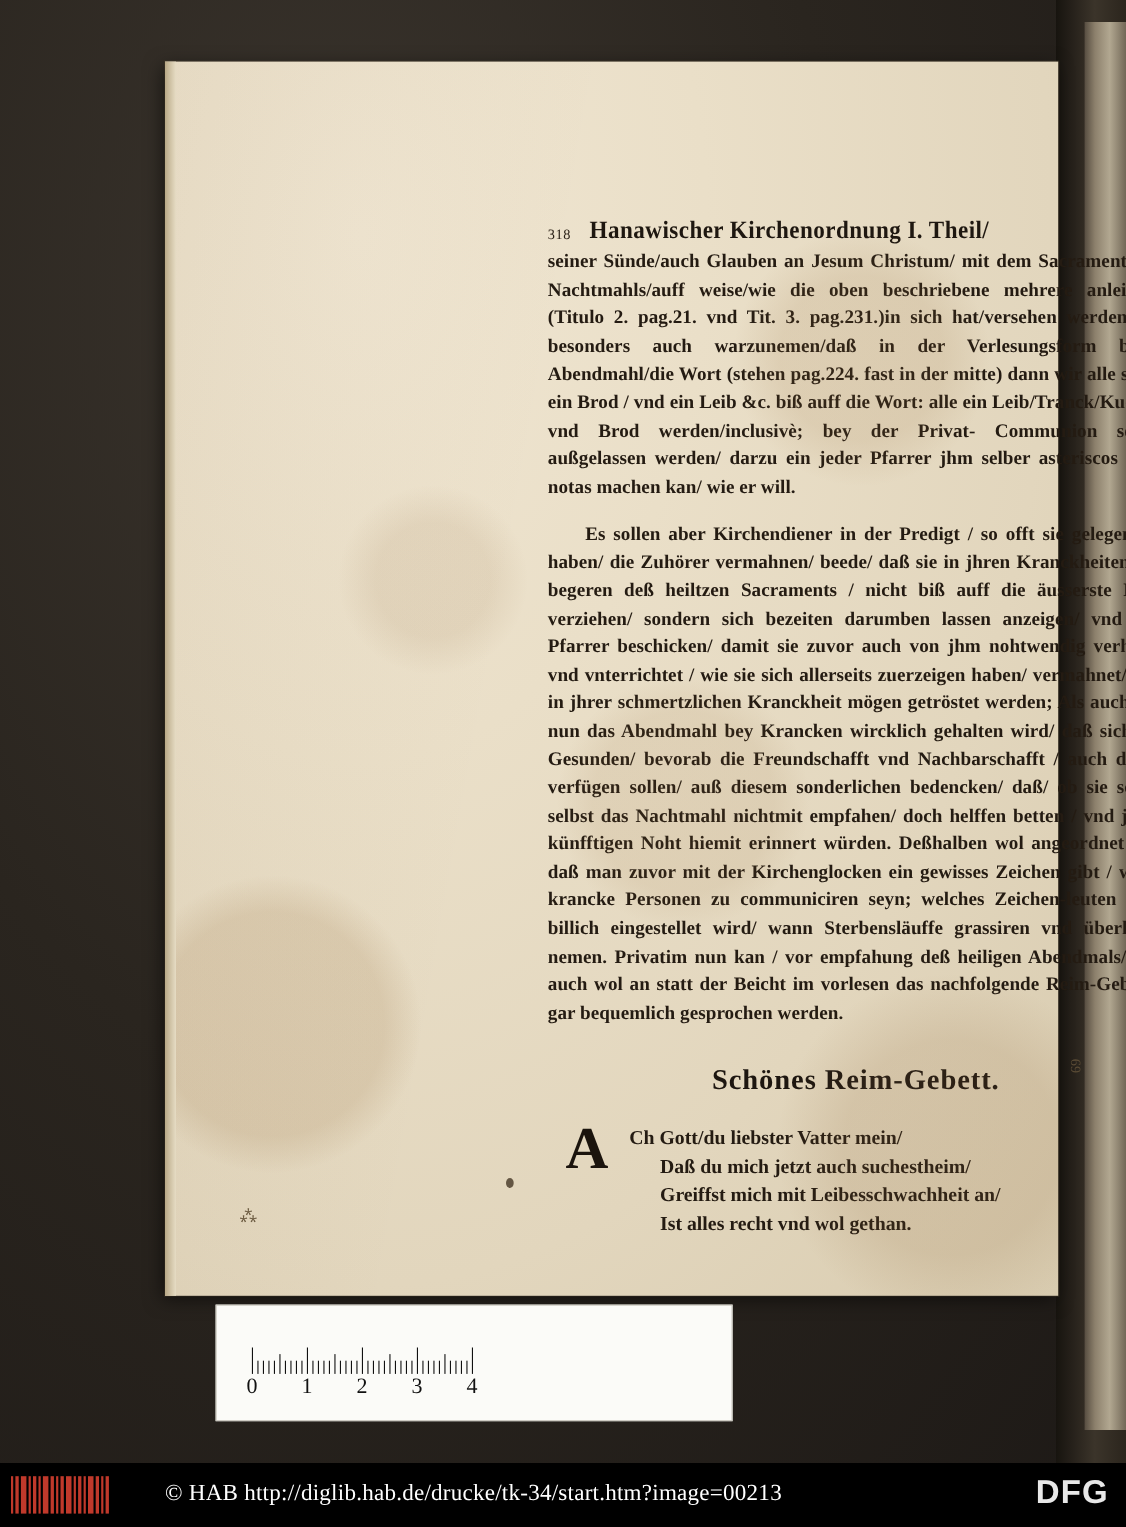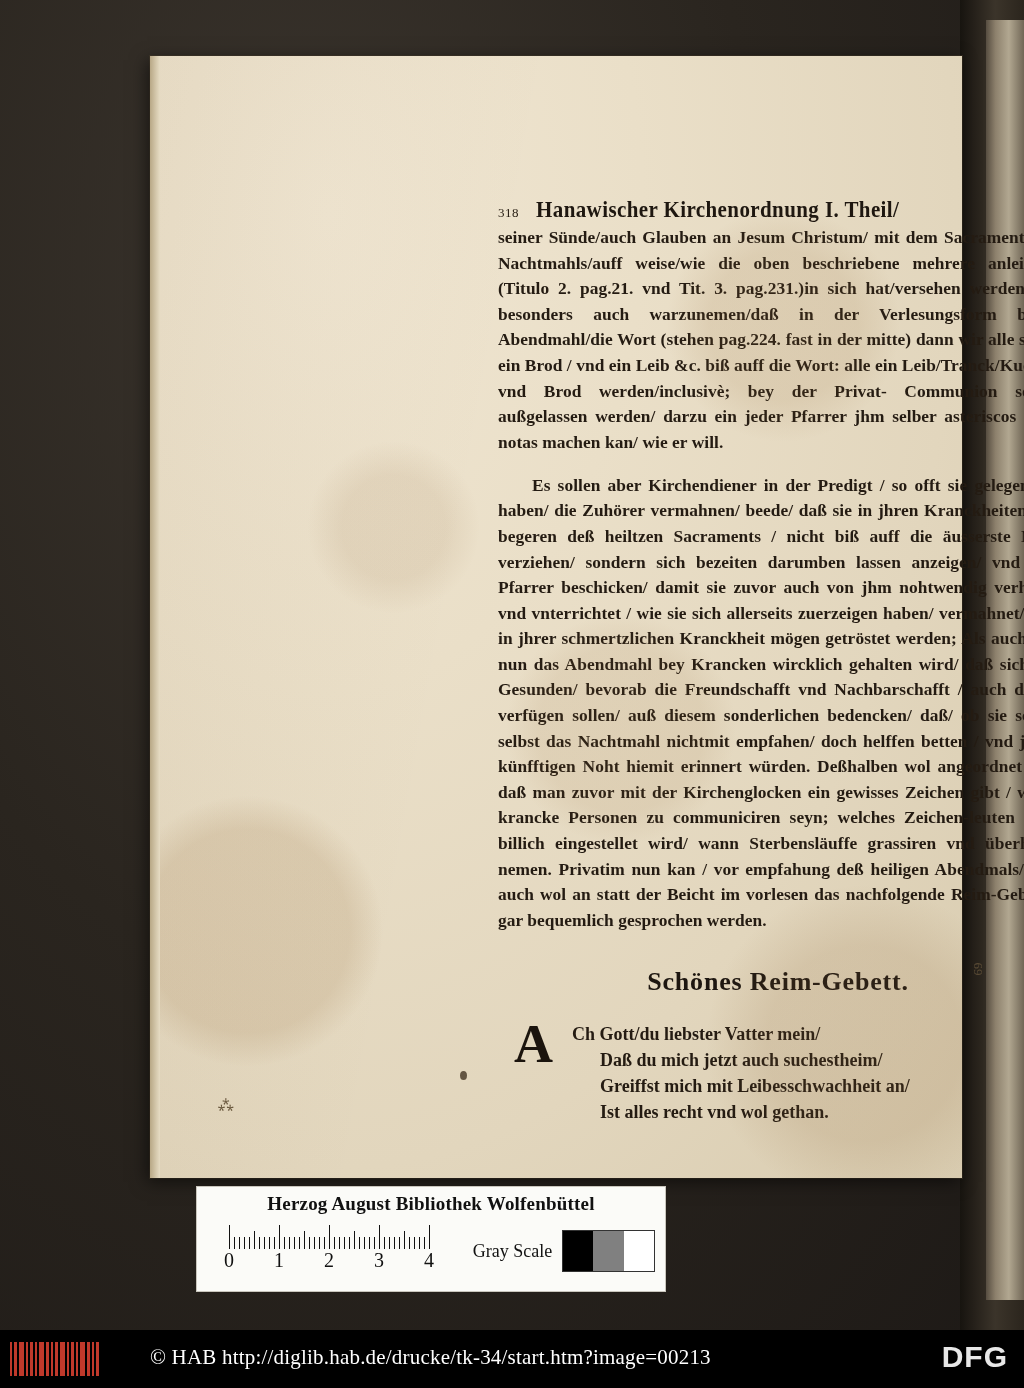--- a/index.html
+++ b/index.html
@@ -302,21 +302,20 @@
   </div>
 
   <div id="page-side-note">69</div>
   <div id="inkblot"></div>
   <div id="margin-mark">⁂</div>
 </div>
 
 <div id="page-fore-edge"></div>
 
 <div id="color-card">
-  <div id="card-title">Herzog August Bibliothek Wolfenbüttel</div>
 
   <div id="ruler-area">
     <div id="ruler-ticks">
         <div class="tick" style="left: 22px; height: 24px;"></div>
         <div class="tick" style="left: 27px; height: 12px;"></div>
         <div class="tick" style="left: 32px; height: 12px;"></div>
         <div class="tick" style="left: 37px; height: 12px;"></div>
         <div class="tick" style="left: 42px; height: 12px;"></div>
         <div class="tick" style="left: 47px; height: 18px;"></div>
         <div class="tick" style="left: 52px; height: 12px;"></div>
@@ -357,28 +356,20 @@
       </div>
     <div id="ruler-numbers">
       <span class="ruler-num" style="left: 22px;">0</span>
       <span class="ruler-num" style="left: 72px;">1</span>
       <span class="ruler-num" style="left: 122px;">2</span>
       <span class="ruler-num" style="left: 172px;">3</span>
       <span class="ruler-num" style="left: 222px;">4</span>
     </div>
   </div>
 
-  <div id="grayscale-area">
-    <div id="grayscale-label">Gray Scale</div>
-    <div id="grayscale-patches">
-      <div class="patch" style="background: rgb(0, 0, 0);"></div>
-      <div class="patch" style="background: rgb(128, 128, 128);"></div>
-      <div class="patch" style="background: rgb(255, 255, 255);"></div>
-    </div>
-  </div>
 </div>
 
 <div id="footer-bar"></div>
 <div id="hab-barcode">
     <div class="bc n" style="background: rgb(192, 57, 43);"></div>
     <div class="bc" style="background: rgb(192, 57, 43);"></div>
     <div class="bc w" style="background: rgb(192, 57, 43);"></div>
     <div class="bc n" style="background: rgb(192, 57, 43);"></div>
     <div class="bc" style="background: rgb(192, 57, 43);"></div>
     <div class="bc n" style="background: rgb(192, 57, 43);"></div>

